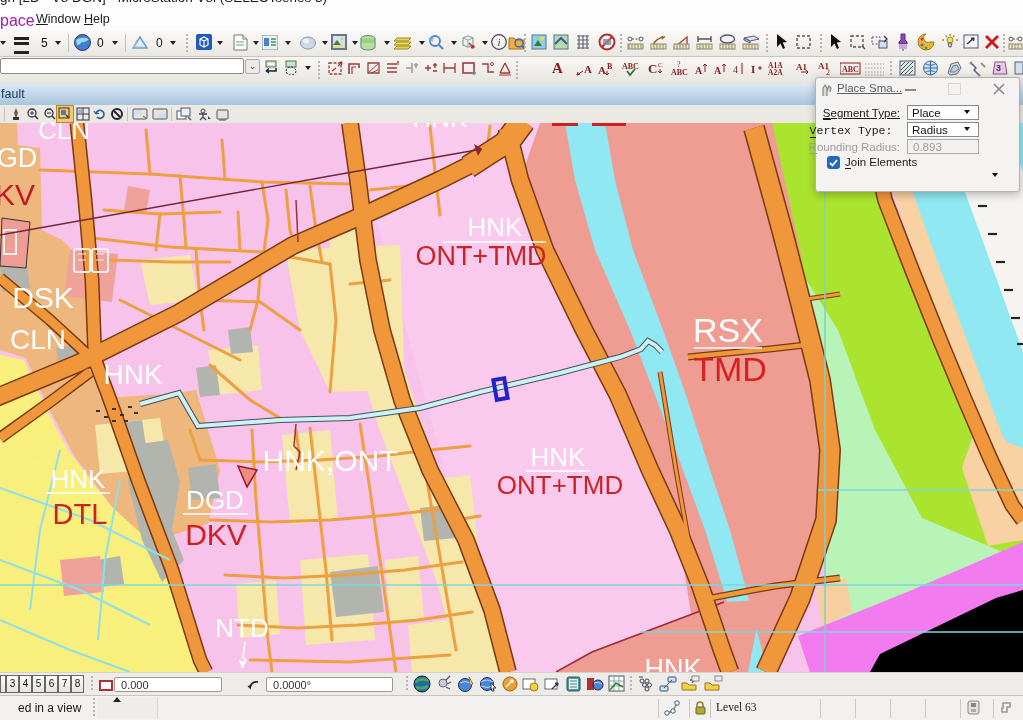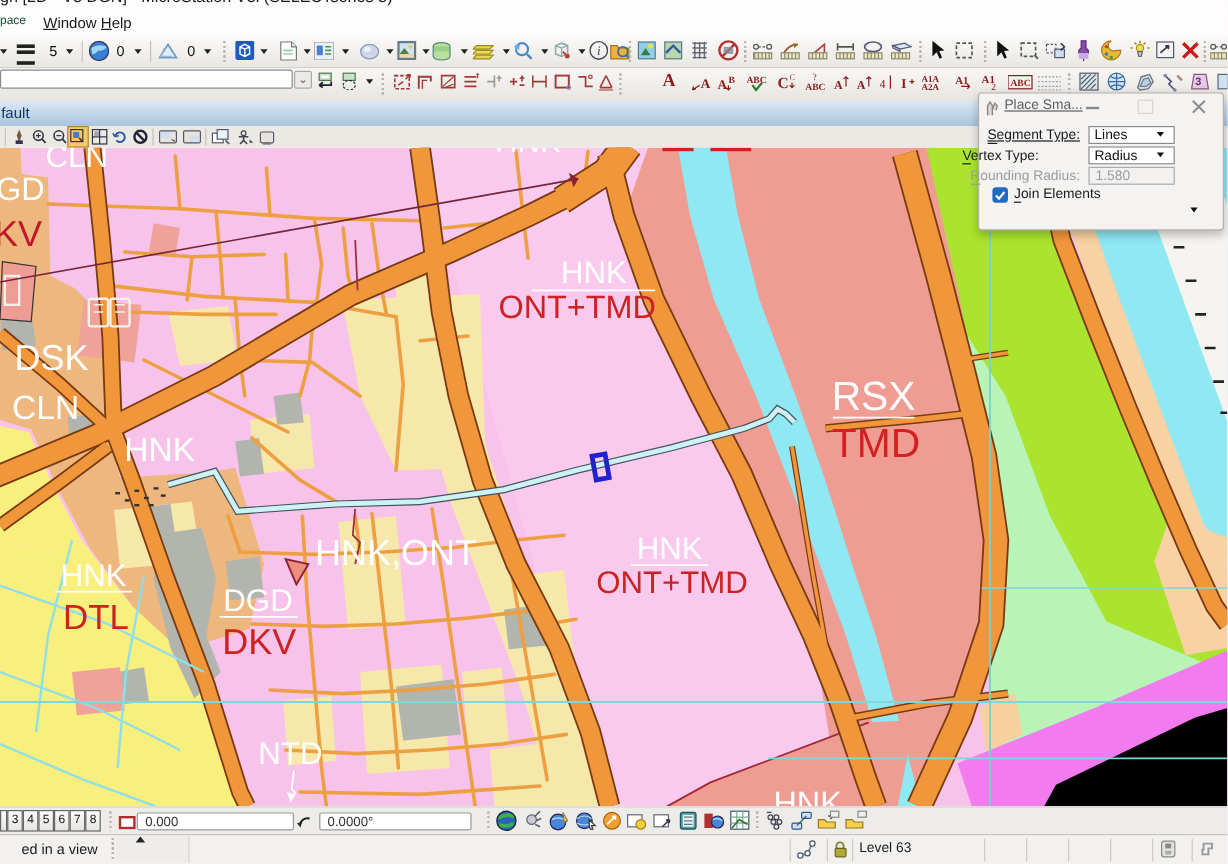--- a/index.html
+++ b/index.html
@@ -13,21 +13,21 @@
 </style>
 </head>
 <body>
 <div id="app">
 
   <div class="abs" style="left:0;top:0;width:1023px;height:8px;background:#fdfdfd;overflow:hidden;">
     <div class="abs" style="left:0;top:-10px;font-size:13.5px;color:#1a1a1a;white-space:nowrap;">gn [2D - V8 DGN] - MicroStation V8i (SELECTseries 3)</div>
   </div>
 
   <div class="abs" style="left:0;top:8px;width:1023px;height:22px;background:#fdfdfd;">
-    <div class="abs" style="left:0;top:4px;font-size:10px;color:#14532d;">pace</div>
+    <div class="abs" style="left:0;top:4px;font-size:16px;color:#a21caf;">pace</div>
     <div class="abs" style="left:36px;top:4px;font-size:12.5px;color:#1a1a1a;"><span style="text-decoration:underline">W</span>indow</div>
     <div class="abs" style="left:84px;top:4px;font-size:12.5px;color:#1a1a1a;"><span style="text-decoration:underline">H</span>elp</div>
   </div>
 
   <div id="row1" class="abs" style="left:0;top:30px;width:1023px;height:26px;background:linear-gradient(#fbfaf8,#e9e7e2);border-bottom:1px solid #c9c5be;">
     <div class="dd" style="left:0px;top:11px;"></div>
     <div class="abs" style="left:14px;top:7px;width:15px;height:11px;border-top:3px solid #222;border-bottom:3px solid #222;">
         <div style="height:3px;margin-top:2px;background:#222"></div>
       </div>
     <div class="tbtxt" style="left:41px;top:6px;">5</div>
@@ -653,21 +653,21 @@
   <div id="brow" class="abs" style="left:0;top:672px;width:1023px;height:23px;background:#eeece9;border-top:1px solid #d5d2cc;">
     <div class="abs" style="left:0;top:2px;width:4px;height:16px;background:linear-gradient(#fdfdfd,#e6e4e0);border:1px solid #666;"></div>
     <div class="abs" style="left:6px;top:2px;width:11px;height:16px;background:linear-gradient(#fdfdfd,#e6e4e0);border:1px solid #666;font-size:10px;text-align:center;line-height:16px;color:#111;">3</div>
     <div class="abs" style="left:19px;top:2px;width:11px;height:16px;background:linear-gradient(#fdfdfd,#e6e4e0);border:1px solid #666;font-size:10px;text-align:center;line-height:16px;color:#111;">4</div>
     <div class="abs" style="left:32px;top:2px;width:11px;height:16px;background:linear-gradient(#fdfdfd,#e6e4e0);border:1px solid #666;font-size:10px;text-align:center;line-height:16px;color:#111;">5</div>
     <div class="abs" style="left:45px;top:2px;width:11px;height:16px;background:linear-gradient(#fdfdfd,#e6e4e0);border:1px solid #666;font-size:10px;text-align:center;line-height:16px;color:#111;">6</div>
     <div class="abs" style="left:58px;top:2px;width:11px;height:16px;background:linear-gradient(#fdfdfd,#e6e4e0);border:1px solid #666;font-size:10px;text-align:center;line-height:16px;color:#111;">7</div>
     <div class="abs" style="left:71px;top:2px;width:11px;height:16px;background:linear-gradient(#fdfdfd,#e6e4e0);border:1px solid #666;font-size:10px;text-align:center;line-height:16px;color:#111;">8</div>
     <div class="dot-sep" style="left:91px;top:3px;height:16px;"></div>
     <div class="abs" style="left:99px;top:7px;width:10px;height:7px;border:2px solid #b03030;background:#fff;"></div>
-    <div class="abs" style="left:114px;top:4px;width:131px;height:15px;background:#fff;border:1px solid #999;border-radius:2px;font-size:11px;color:#333;line-height:15px;padding-left:6px;box-sizing:border-box;">0.000</div>
+    <div class="abs" style="left:114px;top:4px;width:108px;height:15px;background:#fff;border:1px solid #999;border-radius:2px;font-size:11px;color:#333;line-height:15px;padding-left:6px;box-sizing:border-box;">0.000</div>
     <svg class="abs" style="left:246px;top:5px;" width="14" height="14">
         <path d="M12,4 Q6,3 4,9" stroke="#222" stroke-width="1.7" fill="none"></path>
         <path d="M1.5,8 5.5,7 4.5,11.5 Z" fill="#222"></path>
       </svg>
     <div class="abs" style="left:266px;top:4px;width:127px;height:15px;background:#fff;border:1px solid #999;border-radius:2px;font-size:11px;color:#333;line-height:15px;padding-left:6px;box-sizing:border-box;">0.0000°</div>
     <div class="dot-sep" style="left:406px;top:3px;height:16px;"></div>
     <svg class="abs" style="left:413px;top:2px;" width="18" height="18">
         <circle cx="9" cy="9" r="8" fill="#2a62b8"></circle>
         <path d="M2,7 Q9,2 16,6 M3,12 Q9,15 15,11" stroke="#3fae49" stroke-width="3" fill="none"></path>
         <circle cx="9" cy="9" r="8" fill="none" stroke="#123"></circle>
@@ -749,21 +749,21 @@
         <circle cx="3" cy="14" r="2.2" fill="#fff" stroke="#456"></circle>
         <circle cx="9" cy="12" r="2.2" fill="#fff" stroke="#456"></circle>
         <circle cx="13" cy="4" r="2.2" fill="#fff" stroke="#456"></circle>
       </svg>
     <div class="sep" style="left:689px;top:3px;height:19px;background:#cdc9c3;"></div>
     <svg class="abs" style="left:693px;top:4px;" width="15" height="16">
         <path d="M4,7 4,5 a3,3 0 0,1 6,0 L10,7" fill="none" stroke="#8a8430" stroke-width="1.6"></path>
         <rect x="3" y="7" width="9" height="7" rx="1" fill="#b0a838" stroke="#6a6420"></rect>
       </svg>
     <div class="sep" style="left:710px;top:3px;height:19px;background:#cdc9c3;"></div>
-    <div class="abs" style="left:716px;top:5px;font-size:11.5px;color:#1a1a1a;">Level 63</div>
+    <div class="abs" style="left:716px;top:5px;font-size:11.5px;color:#1a1a1a;font-family:Liberation Serif, serif;">Level 63</div>
     <div class="sep" style="left:820px;top:3px;height:19px;background:#cdc9c3;"></div>
     <div class="sep" style="left:855px;top:3px;height:19px;background:#cdc9c3;"></div>
     <div class="sep" style="left:890px;top:3px;height:19px;background:#cdc9c3;"></div>
     <div class="sep" style="left:925px;top:3px;height:19px;background:#cdc9c3;"></div>
     <div class="sep" style="left:960px;top:3px;height:19px;background:#cdc9c3;"></div>
     <svg class="abs" style="left:966px;top:4px;" width="16" height="16">
         <rect x="2" y="1" width="11" height="13" rx="2" fill="#e4e2de" stroke="#888"></rect>
         <rect x="5" y="3" width="5" height="4" fill="#888"></rect>
         <rect x="5" y="9" width="5" height="3" fill="#aaa"></rect>
       </svg>
@@ -777,27 +777,27 @@
     <svg class="abs" style="left:4px;top:4px;" width="14" height="16">
         <path d="M3,14 3,6 5,3 7,6 7,14 M7,9 9,4 11,6 10,10" fill="#dcdad6" stroke="#8a8884" stroke-width="1.2"></path>
       </svg>
     <div class="abs" style="left:21px;top:4px;font-size:11.5px;color:#5a6065;text-decoration:underline;">Place Sma...</div>
     <div class="abs" style="left:89px;top:11px;width:11px;height:2px;background:#8a8a8a;"></div>
     <div class="abs" style="left:132px;top:5px;width:11px;height:10px;border:1.5px solid #d8d6d2;"></div>
     <svg class="abs" style="left:176px;top:4px;" width="14" height="14">
         <path d="M2,2 12,12 M12,2 2,12" stroke="#8a8a8a" stroke-width="1.6"></path>
       </svg>
     <div class="abs" style="left:-14px;width:98px;text-align:right;white-space:nowrap;top:29px;font-size:11.5px;color:#1a1a1a;text-decoration:underline;"><span style="border-bottom:1px solid #1a1a1a">S</span>egment Type:</div>
-    <div class="abs" style="left:91px;top:27px;width:72px;height:15px;background:#fff;border:1px solid #8a8a8a;font-size:11.5px;color:#111;line-height:14px;padding-left:4px;box-sizing:border-box;">Lines</div>
+    <div class="abs" style="left:91px;top:27px;width:72px;height:15px;background:#fff;border:1px solid #8a8a8a;font-size:11.5px;color:#111;line-height:14px;padding-left:4px;box-sizing:border-box;">Place</div>
     <div class="dd" style="left:148px;top:32px;border-top-color:#111;"></div>
-    <div class="abs" style="left:-14px;width:98px;text-align:left;white-space:nowrap;top:46px;font-size:11.5px;color:#1a1a1a;"><span style="border-bottom:1px solid #1a1a1a">V</span>ertex Type:</div>
+    <div class="abs" style="left:-14px;width:98px;text-align:center;white-space:nowrap;top:46px;font-size:11.5px;color:#1a1a1a;font-family:Liberation Mono, monospace;"><span style="border-bottom:1px solid #1a1a1a">V</span>ertex Type:</div>
     <div class="abs" style="left:91px;top:44px;width:72px;height:15px;background:#fff;border:1px solid #8a8a8a;font-size:11.5px;color:#111;line-height:14px;padding-left:4px;box-sizing:border-box;">Radius</div>
     <div class="dd" style="left:148px;top:49px;border-top-color:#111;"></div>
     <div class="abs" style="left:-14px;width:98px;text-align:right;white-space:nowrap;top:63px;font-size:11.5px;color:#9c9c9c;"><span style="border-bottom:1px solid #9c9c9c">R</span>ounding Radius:</div>
-    <div class="abs" style="left:91px;top:61px;width:72px;height:15px;background:#f2f1ef;border:1px solid #ababab;font-size:11.5px;color:#9c9c9c;line-height:14px;padding-left:5px;box-sizing:border-box;">1.580</div>
+    <div class="abs" style="left:91px;top:61px;width:72px;height:15px;background:#f2f1ef;border:1px solid #ababab;font-size:11.5px;color:#9c9c9c;line-height:14px;padding-left:5px;box-sizing:border-box;">0.893</div>
     <div class="abs" style="left:11px;top:78px;width:13px;height:13px;background:#1e6bc0;border-radius:3px;"></div>
     <svg class="abs" style="left:12px;top:79px;" width="11" height="11">
         <path d="M2,6 4.5,8.5 9,3" stroke="#fff" stroke-width="1.8" fill="none"></path>
       </svg>
     <div class="abs" style="left:29px;top:78px;font-size:11.5px;color:#1a1a1a;"><span style="border-bottom:1px solid #1a1a1a">J</span>oin Elements</div>
     <div class="dd" style="left:176px;top:95px;border-top-color:#111;"></div>
   </div>
 </div>
 
 </body></html>

